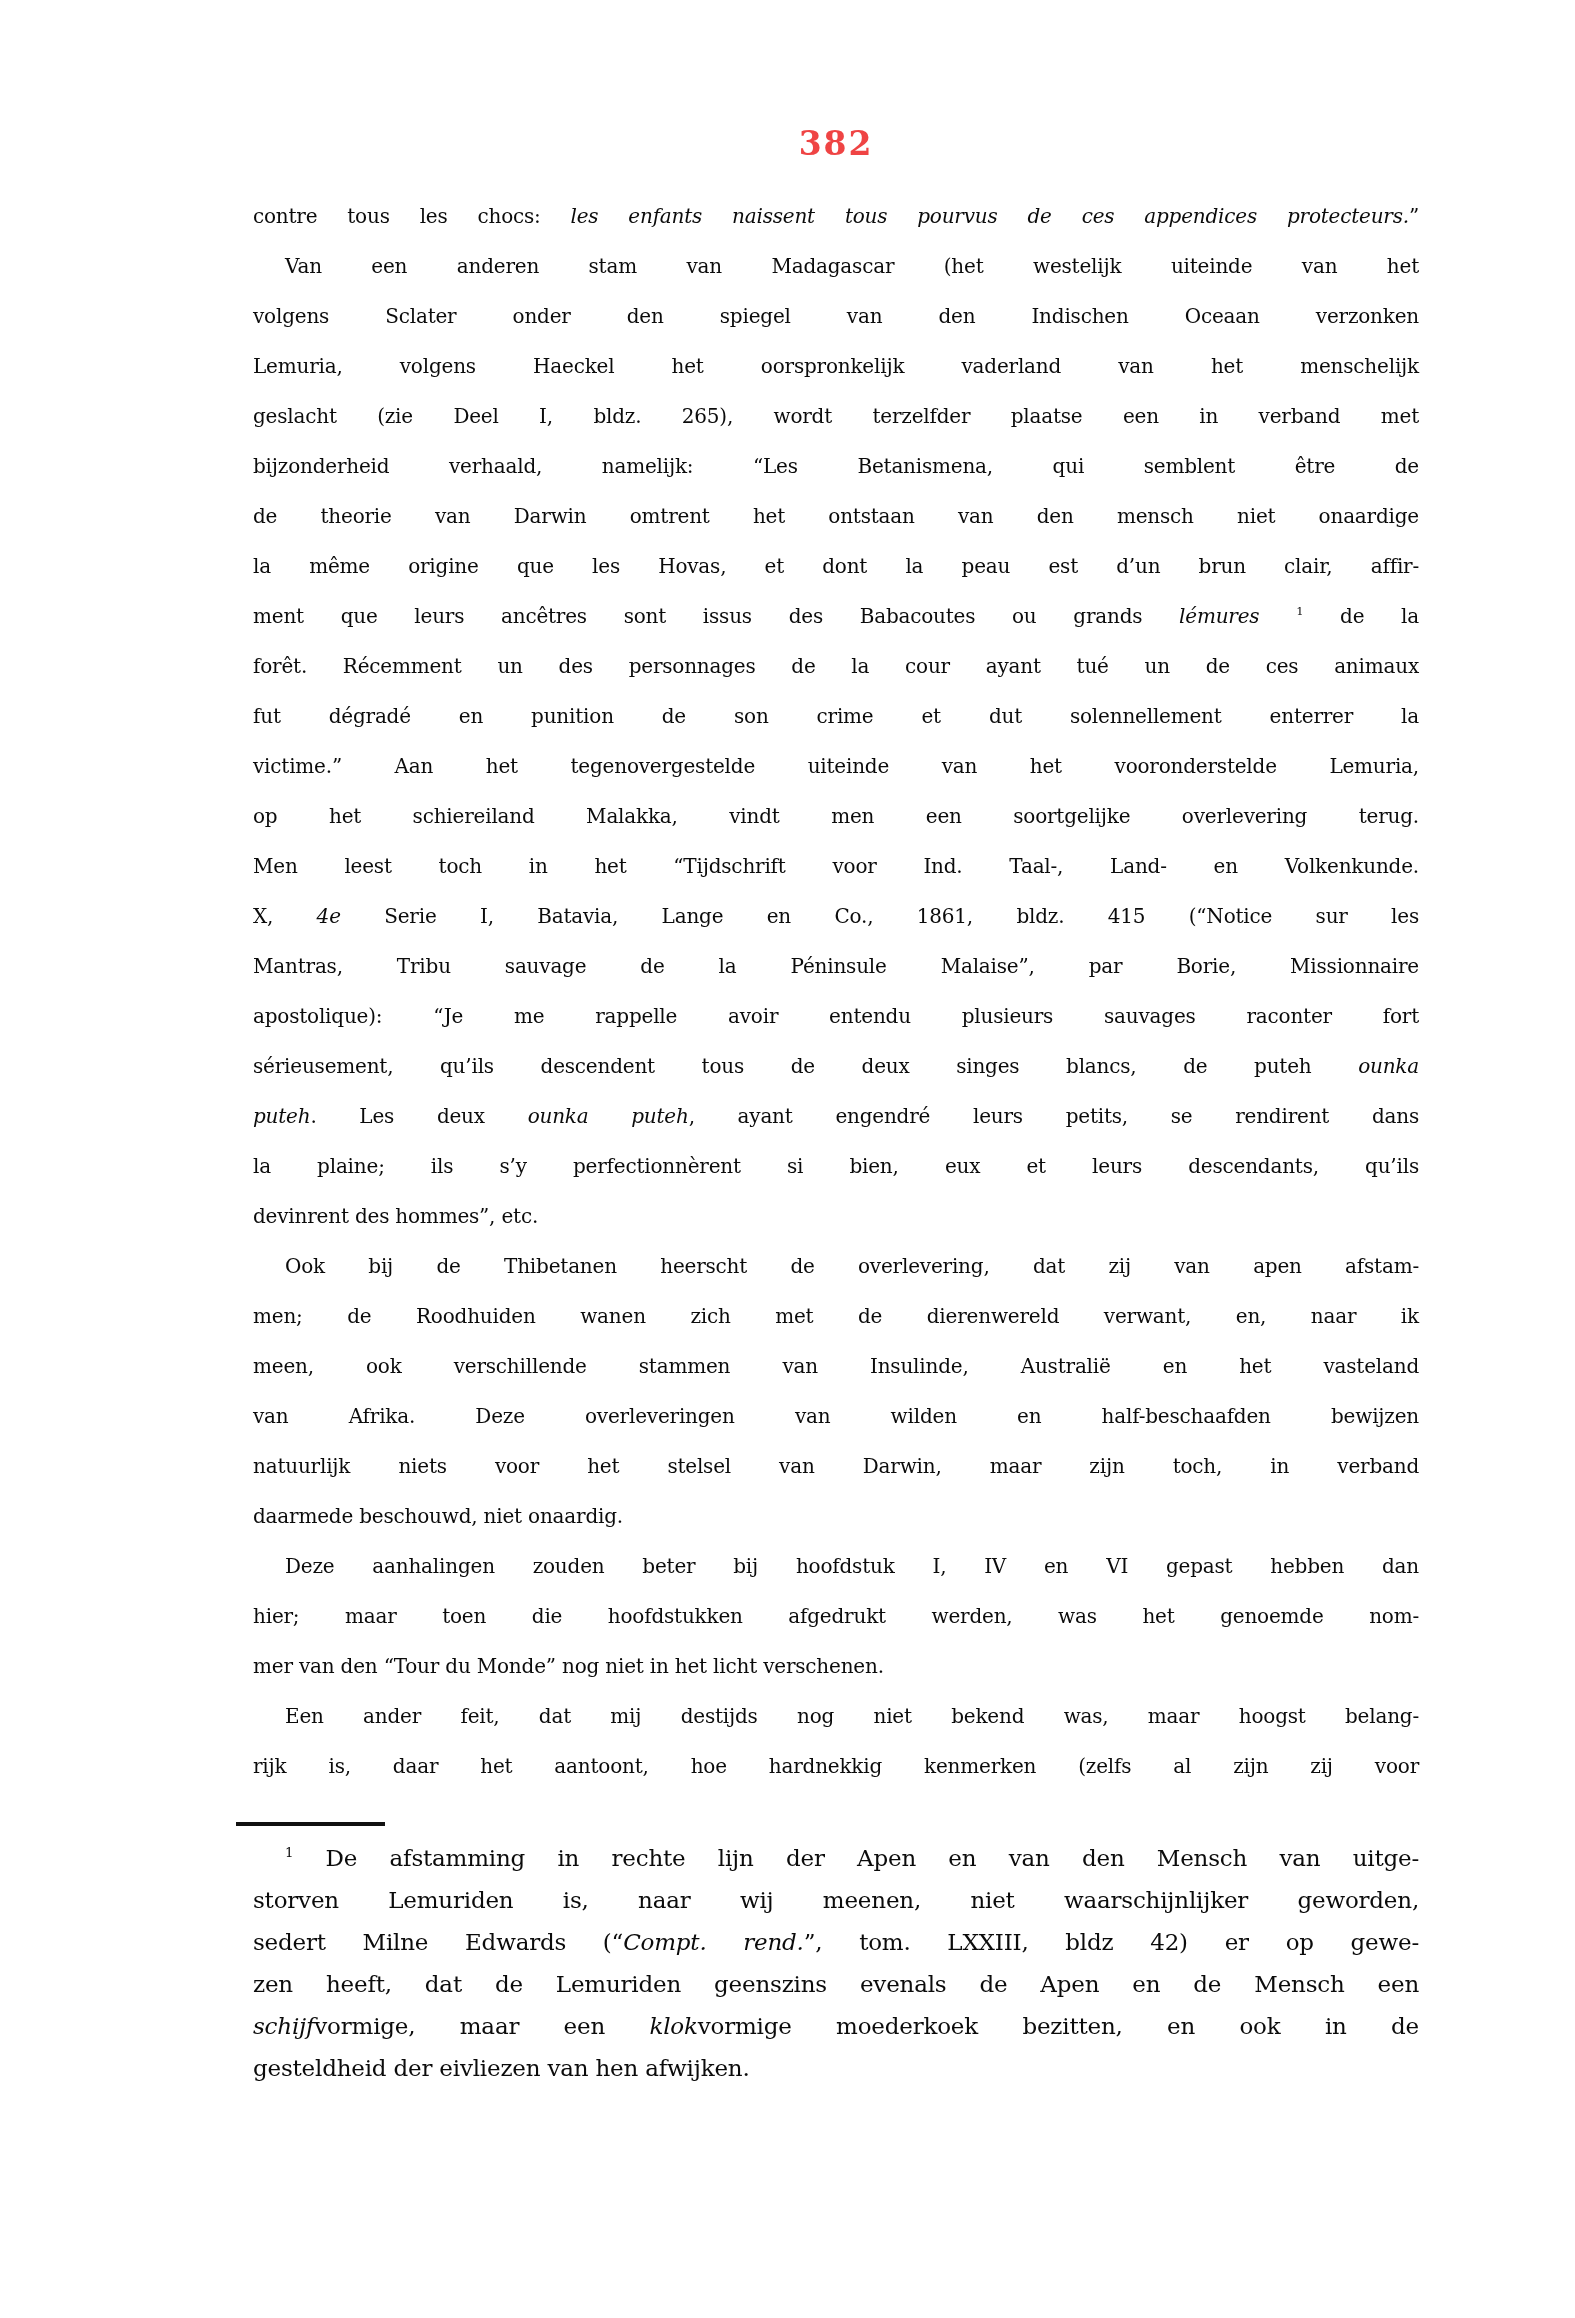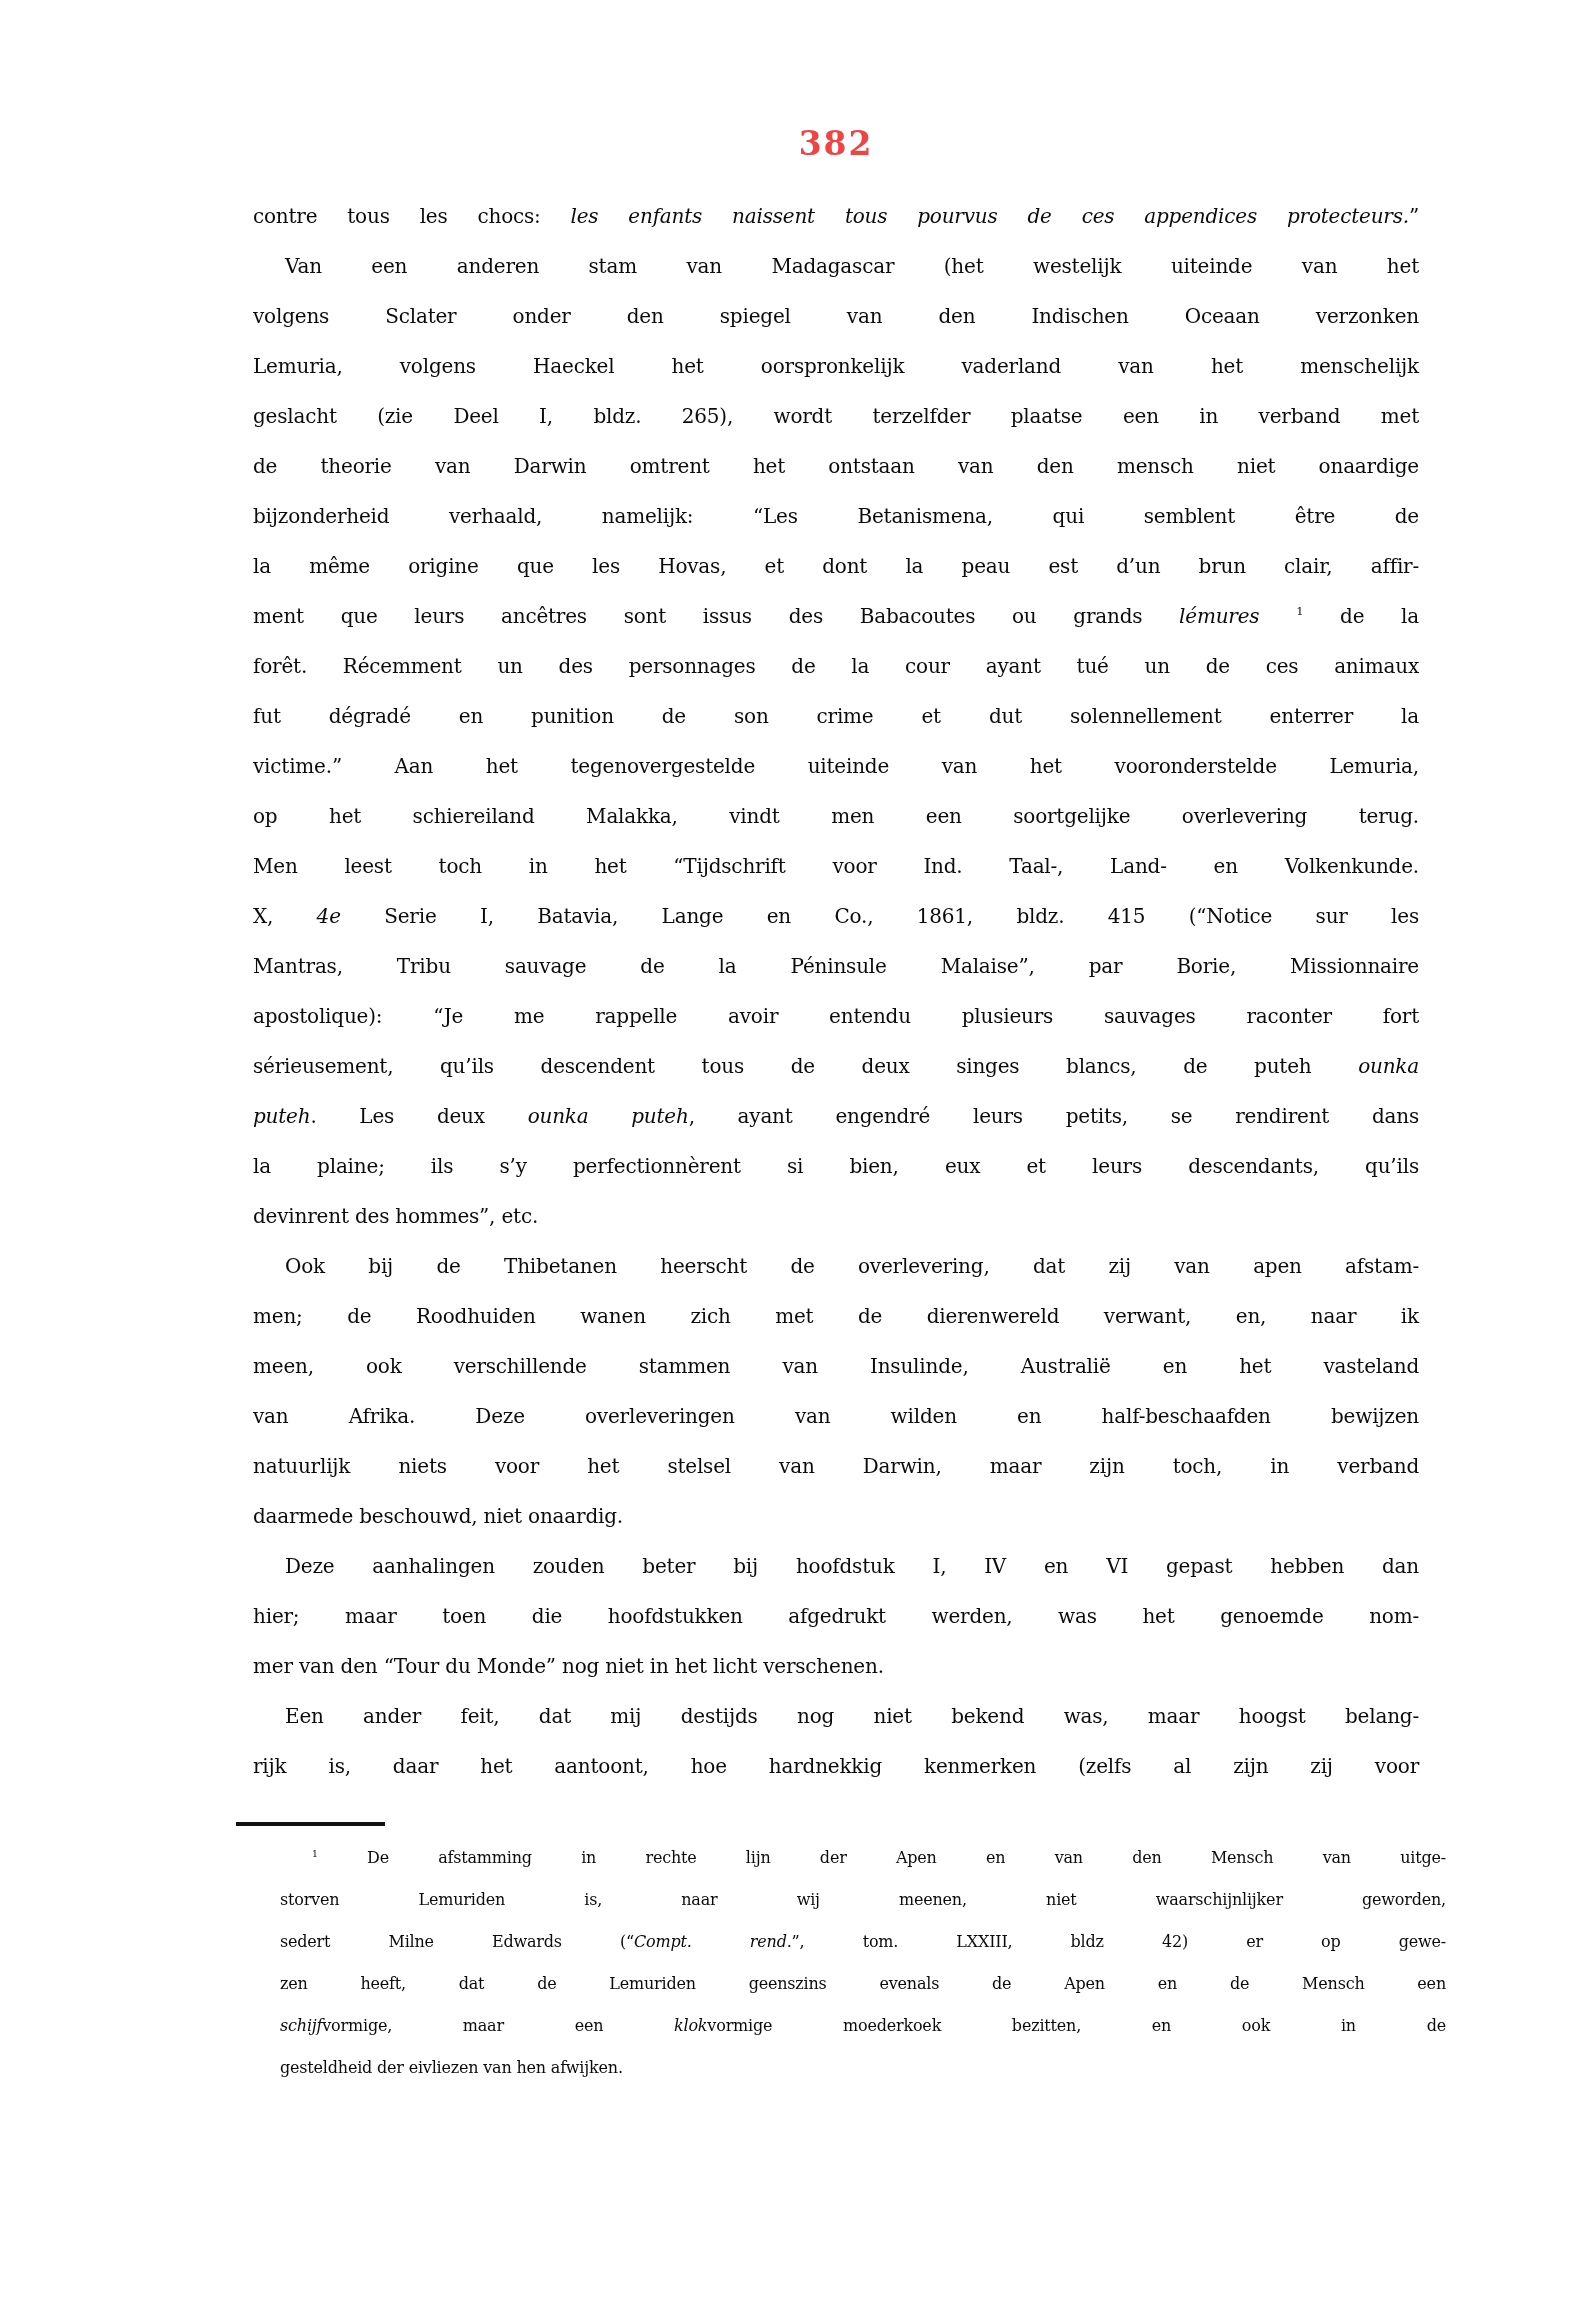--- a/index.html
+++ b/index.html
@@ -42,24 +42,23 @@
     left: 236px;
     width: 149px;
     height: 4.2px;
     background: #111111;
   }
   .footnote-text {
     position: absolute;
     top: 1837px;
     left: 253px;
     width: 1166px;
-    font-size: 16px;
+    font-size: 23px;
     line-height: 42px;
     letter-spacing: -0.2px;
-    margin-left: 27px;
   }
   .line {
     text-align: justify;
     text-align-last: justify;
     white-space: normal;
   }
   .line.last {
     text-align: right;
     text-align-last: left;
   }
@@ -81,22 +80,22 @@
 <div class="page">
 
   <div class="page-number">382</div>
 
   <div class="body-text">
       <div class="line"><span>contre tous les chocs: </span><span class="it">les enfants naissent tous pourvus de ces appendices protecteurs.</span><span>”</span></div>
       <div class="line ind"><span>Van een anderen stam van Madagascar (het westelijk uiteinde van het</span></div>
       <div class="line"><span>volgens Sclater onder den spiegel van den Indischen Oceaan verzonken</span></div>
       <div class="line"><span>Lemuria, volgens Haeckel het oorspronkelijk vaderland van het menschelijk</span></div>
       <div class="line"><span>geslacht (zie Deel I, bldz. 265), wordt terzelfder plaatse een in verband met</span></div>
+      <div class="line"><span>bijzonderheid verhaald, namelijk: “Les Betanismena, qui semblent être de</span></div>
       <div class="line"><span>de theorie van Darwin omtrent het ontstaan van den mensch niet onaardige</span></div>
-      <div class="line"><span>bijzonderheid verhaald, namelijk: “Les Betanismena, qui semblent être de</span></div>
       <div class="line"><span>la même origine que les Hovas, et dont la peau est d’un brun clair, affir-</span></div>
       <div class="line"><span>ment que leurs ancêtres sont issus des Babacoutes ou grands </span><span class="it">lémures</span><span> </span><sup>1</sup><span> de la</span></div>
       <div class="line"><span>forêt. Récemment un des personnages de la cour ayant tué un de ces animaux</span></div>
       <div class="line"><span>fut dégradé en punition de son crime et dut solennellement enterrer la</span></div>
       <div class="line"><span>victime.” Aan het tegenovergestelde uiteinde van het vooronderstelde Lemuria,</span></div>
       <div class="line"><span>op het schiereiland Malakka, vindt men een soortgelijke overlevering terug.</span></div>
       <div class="line"><span>Men leest toch in het “Tijdschrift voor Ind. Taal-, Land- en Volkenkunde.</span></div>
       <div class="line"><span>X, </span><span class="it">4e</span><span> Serie I, Batavia, Lange en Co., 1861, bldz. 415 (“Notice sur les</span></div>
       <div class="line"><span>Mantras, Tribu sauvage de la Péninsule Malaise”, par Borie, Missionnaire</span></div>
       <div class="line"><span>apostolique): “Je me rappelle avoir entendu plusieurs sauvages raconter fort</span></div>

